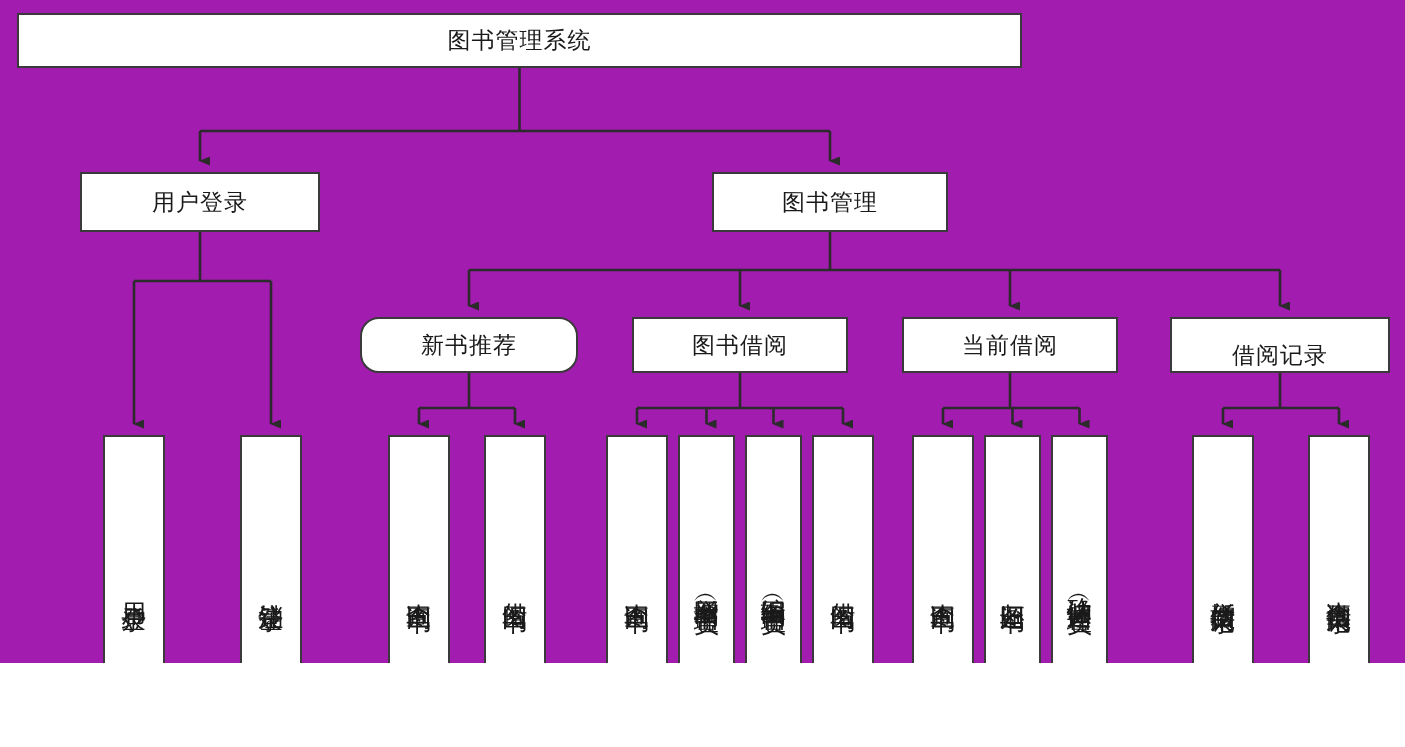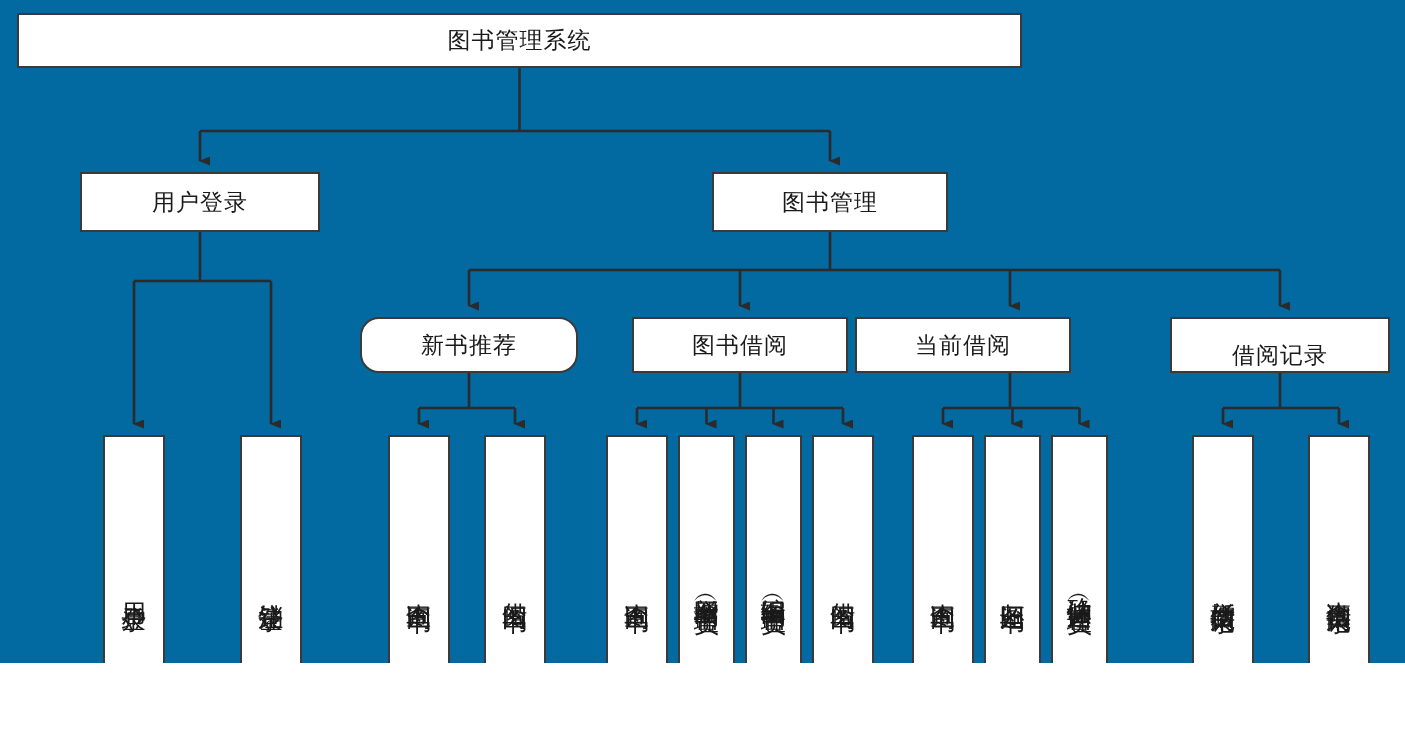--- a/index.html
+++ b/index.html
@@ -7,21 +7,21 @@
     padding: 0;
     background: #ffffff;
   }
   body {
     font-family: "Liberation Sans", "DejaVu Sans", sans-serif;
   }
   #canvas {
     position: relative;
     width: 1405px;
     height: 663px;
-    background: #0369a1;
+    background: #a21caf;
     overflow: hidden;
   }
   .node {
     position: absolute;
     box-sizing: border-box;
     border: 2px solid #3a3a3a;
     background: #ffffff;
     display: flex;
     align-items: center;
     justify-content: center;
@@ -121,21 +121,21 @@
       </div>
       <div class="node horiz" style="left: 712px; top: 172px; width: 236px; height: 60px;">
         <span class="lbl">图书管理</span>
       </div>
       <div class="node horiz" style="left: 360px; top: 317px; width: 218px; height: 56px; border-radius: 19px;">
         <span class="lbl">新书推荐</span>
       </div>
       <div class="node horiz" style="left: 632px; top: 317px; width: 216px; height: 56px;">
         <span class="lbl">图书借阅</span>
       </div>
-      <div class="node horiz" style="left: 855px; top: 317px; width: 216px; height: 56px; text-align: center;">
+      <div class="node horiz" style="left: 902px; top: 317px; width: 216px; height: 56px; text-align: center;">
         <span class="lbl">当前借阅</span>
       </div>
       <div class="node horiz" style="left: 1170px; top: 317px; width: 220px; height: 56px; align-items: flex-end;">
         <span class="lbl">借阅记录</span>
       </div>
       <div class="node vert" style="left: 103px; top: 435px; width: 62px; height: 303px;">
         <span class="lbl">用户登录</span>
       </div>
       <div class="node vert" style="left: 240px; top: 435px; width: 62px; height: 303px;">
         <span class="lbl">注销登录</span>

